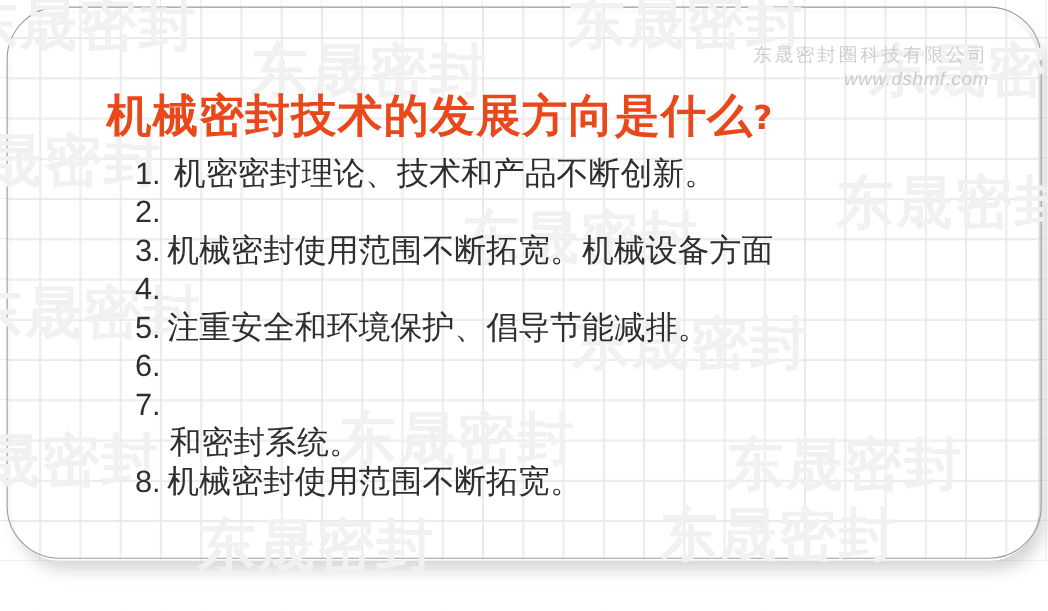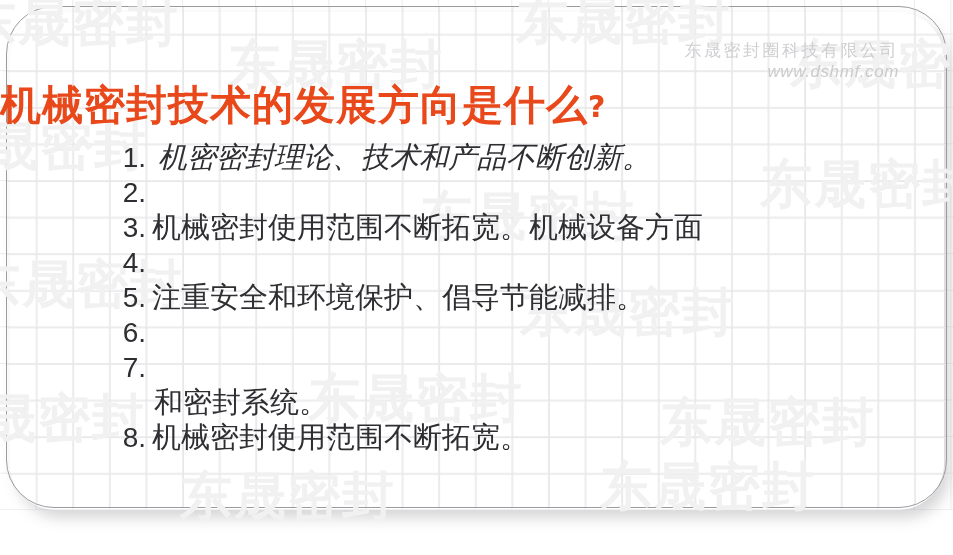--- a/index.html
+++ b/index.html
@@ -99,21 +99,21 @@
     letter-spacing: 0.6px;
     white-space: nowrap;
     color: #cbcbce;
   }
 
   
   #title {
     position: absolute;
     left: 0; top: 78px;
     width: 800px;
-    text-align: left;
+    text-align: center;
     color: #e8481a;
     font-size: 41px;
     font-weight: 700;
     letter-spacing: 1px;
     white-space: nowrap;
     font-family: "DejaVu Sans", "Liberation Sans", sans-serif;
   }
   #title .qmark {
     font-size: 30px;
     vertical-align: 2px;
@@ -141,21 +141,21 @@
     text-align: right;
     flex: 0 0 38px;
     font-family: "Liberation Sans", sans-serif;
     font-size: 28px;
   }
   .txt {
     margin-left: 6px;
     letter-spacing: 0px;
   }
   .row.indent-1 .num { width: 38px; }
-  .row.indent-1 .txt { margin-left: 12px; font-style: italic; }
+  .row.indent-1 .txt { margin-left: 12px; }
   .row.cont .num { visibility: hidden; }
   .row.cont .txt { margin-left: 8px; }
 </style>
 </head>
 <body>
 
 <div id="slide">
 
   <div id="grid"></div>
   <div id="grid-mask"></div>

